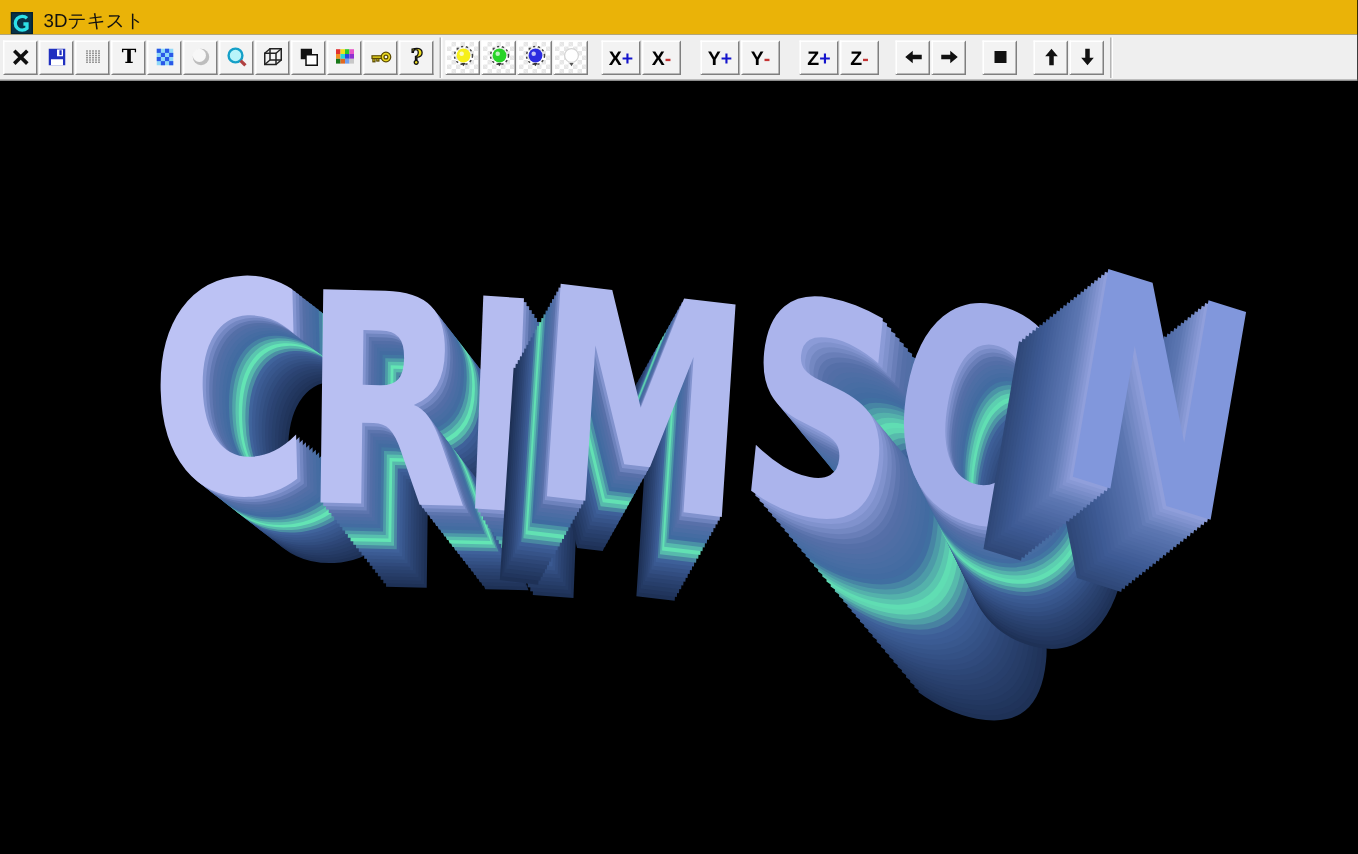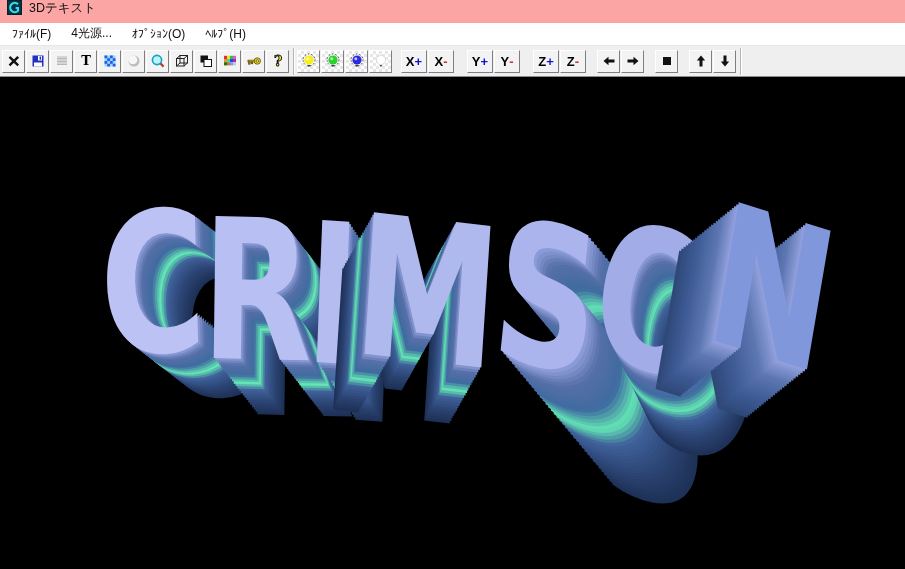--- a/index.html
+++ b/index.html
@@ -5,21 +5,21 @@
   html,body{margin:0;padding:0;}
   body{
     width:905px;height:569px;overflow:hidden;background:#000;
     font-family:"Liberation Sans","DejaVu Sans",sans-serif;
     -webkit-font-smoothing:antialiased;
   }
   .window{width:905px;height:569px;display:flex;flex-direction:column;}
 
   
   .titlebar{
-    height:23px;background:#fca5a5;display:flex;align-items:flex-start;
+    height:23px;background:#eab308;display:flex;align-items:flex-end;
     padding:0 7px;gap:7px;flex:0 0 auto;
   }
   .titlebar .title{font-size:12.5px;color:#111;}
 
   
   .menubar{
     height:22px;background:#ffffff;display:flex;align-items:center;
     font-size:12px;color:#101010;padding-left:2px;flex:0 0 auto;
     border-bottom:1px solid #e6e6e6;
   }
@@ -75,26 +75,20 @@
   <div class="titlebar">
     <span style="display:flex">
       <svg width="15" height="15" viewBox="0 0 15 15">
         <rect x="0.5" y="0.5" width="14" height="14" fill="#083248" stroke="#06222f"></rect>
         <path d="M11,4.2 A4.6,4.6 0 1 0 11,10.8 L11,8 L8.6,8" fill="none" stroke="#2ee0e8" stroke-width="2.2"></path>
       </svg>
     </span>
     <span class="title">3Dテキスト</span>
   </div>
 
-  <div class="menubar">
-    <span class="menuitem">ﾌｧｲﾙ(F)</span>
-    <span class="menuitem">4光源...</span>
-    <span class="menuitem">ｵﾌﾟｼｮﾝ(O)</span>
-    <span class="menuitem">ﾍﾙﾌﾟ(H)</span>
-  </div>
 
   <div class="toolbar">
 
     <button class="tbtn">
       <svg width="16" height="16" viewBox="0 0 16 16">
         <line x1="3.5" y1="3.8" x2="12.2" y2="12.4" stroke="#101010" stroke-width="2.4"></line>
         <line x1="12.2" y1="3.8" x2="3.5" y2="12.4" stroke="#101010" stroke-width="2.4"></line>
       </svg>
     </button>
 

